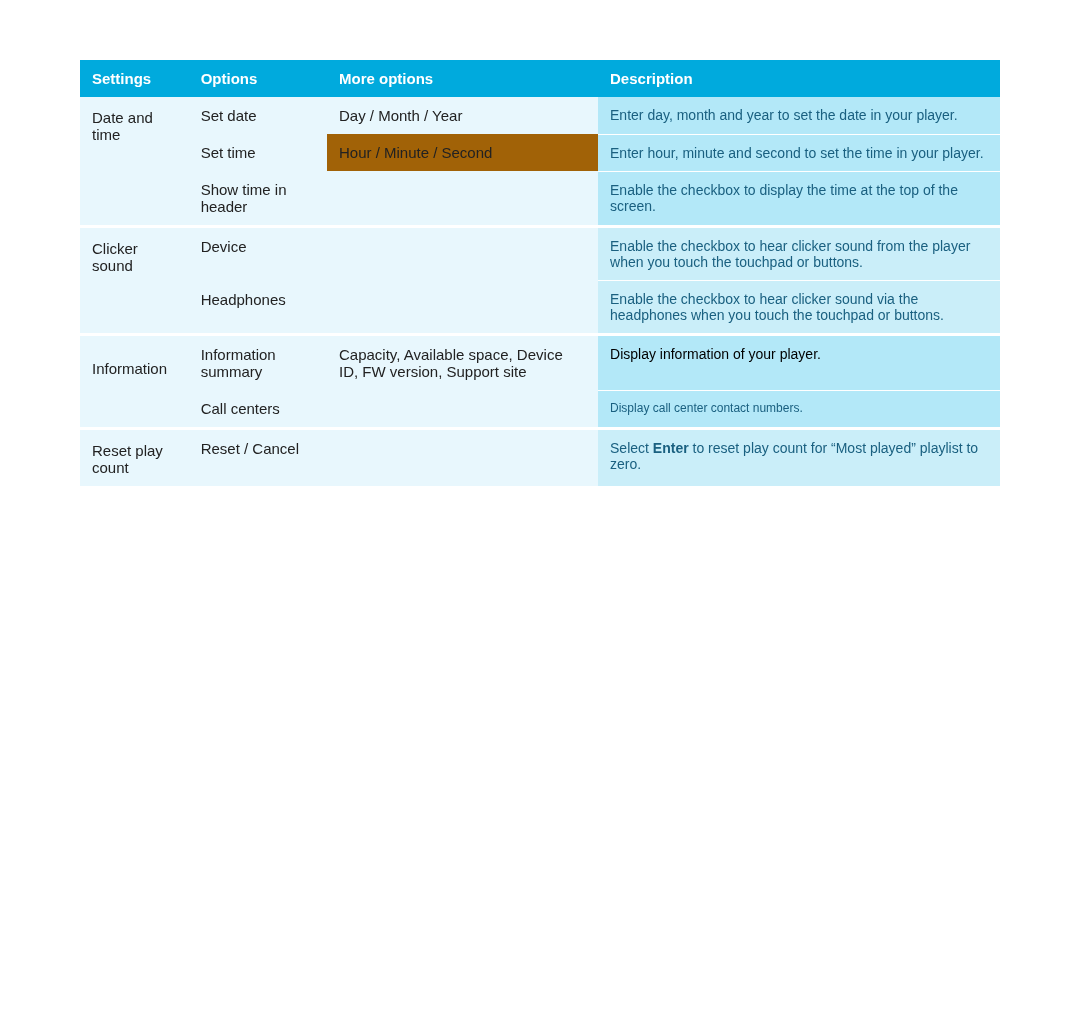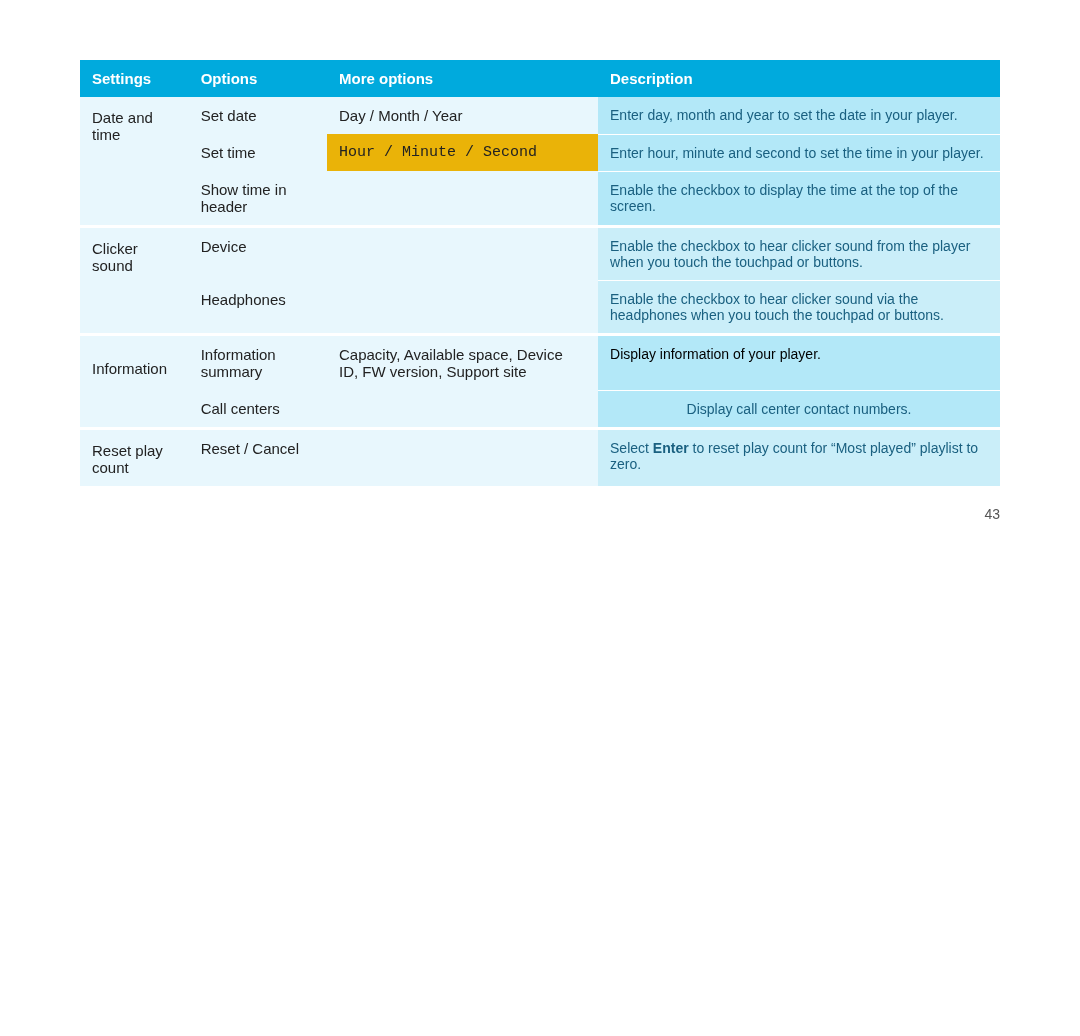--- a/index.html
+++ b/index.html
@@ -77,21 +77,21 @@
     </thead>
     <tbody id="table-body">
     <tr>
           <td rowspan="3" style="background-color: rgb(232, 247, 253); vertical-align: top; padding-top: 12px;">Date and time</td>
           <td style="background-color: rgb(232, 247, 253);">Set date</td>
           <td style="background-color: rgb(232, 247, 253);">Day / Month / Year</td>
           <td style="background-color: rgb(179, 232, 248); color: rgb(26, 96, 128); font-size: 14px; margin-top: 40px;">Enter day, month and year to set the date in your player.</td>
         </tr>
         <tr>
           <td style="background-color: rgb(232, 247, 253);">Set time</td>
-          <td style="background-color: #eab308; font-family: Liberation Mono, monospace;">Hour / Minute / Second</td>
+          <td style="background-color: #a16207;">Hour / Minute / Second</td>
           <td style="background-color: rgb(179, 232, 248); color: rgb(26, 96, 128); font-size: 14px; border-top: 1px solid rgb(255, 255, 255);">Enter hour, minute and second to set the time in your player.</td>
         </tr>
         <tr>
           <td style="background-color: rgb(232, 247, 253);">Show time in header</td>
           <td style="background-color: rgb(232, 247, 253);"></td>
           <td style="background-color: rgb(179, 232, 248); color: rgb(26, 96, 128); font-size: 14px; border-top: 1px solid rgb(255, 255, 255); margin-top: 35px;">Enable the checkbox to display the time at the top of the screen.</td>
         </tr>
         <tr style="border-top: 3px solid rgb(255, 255, 255);">
           <td rowspan="2" style="background-color: rgb(232, 247, 253); vertical-align: top; padding-top: 12px; border-top: 3px solid rgb(255, 255, 255);">Clicker sound</td>
           <td style="background-color: rgb(232, 247, 253); border-top: 3px solid rgb(255, 255, 255);">Device</td>
@@ -105,24 +105,23 @@
         </tr>
         <tr style="border-top: 3px solid rgb(255, 255, 255);">
           <td rowspan="2" style="background-color: rgb(232, 247, 253); vertical-align: top; padding-top: 24px; border-top: 3px solid rgb(255, 255, 255);">Information</td>
           <td style="background-color: rgb(232, 247, 253); border-top: 3px solid rgb(255, 255, 255);">Information summary</td>
           <td style="background-color: rgb(232, 247, 253); border-top: 3px solid rgb(255, 255, 255);">Capacity, Available space, Device ID, FW version, Support site</td>
           <td style="background-color: rgb(179, 232, 248); color: #000000; font-size: 14px; border-top: 3px solid rgb(255, 255, 255);">Display information of your player.</td>
         </tr>
         <tr>
           <td style="background-color: rgb(232, 247, 253);">Call centers</td>
           <td style="background-color: rgb(232, 247, 253);"></td>
-          <td style="background-color: rgb(179, 232, 248); color: rgb(26, 96, 128); font-size: 14px; border-top: 1px solid rgb(255, 255, 255); text-align: center;">Display call center contact numbers.</td>
+          <td style="background-color: rgb(179, 232, 248); color: rgb(26, 96, 128); font-size: 12px; border-top: 1px solid rgb(255, 255, 255);">Display call center contact numbers.</td>
         </tr>
         <tr style="border-top: 3px solid rgb(255, 255, 255);">
           <td style="background-color: rgb(232, 247, 253); vertical-align: top; padding-top: 12px; border-top: 3px solid rgb(255, 255, 255);">Reset play<br>count</td>
           <td style="background-color: rgb(232, 247, 253); border-top: 3px solid rgb(255, 255, 255);">Reset / Cancel</td>
           <td style="background-color: rgb(232, 247, 253); border-top: 3px solid rgb(255, 255, 255);"></td>
           <td style="background-color: rgb(202, 238, 249); color: rgb(26, 96, 128); font-size: 14px; border-top: 3px solid rgb(255, 255, 255);">Select <strong>Enter</strong> to reset play count for “Most played” playlist to zero.</td>
         </tr>
       </tbody>
   </table>
-  <div class="page-number">43</div>
 </div>
 
 </body></html>

